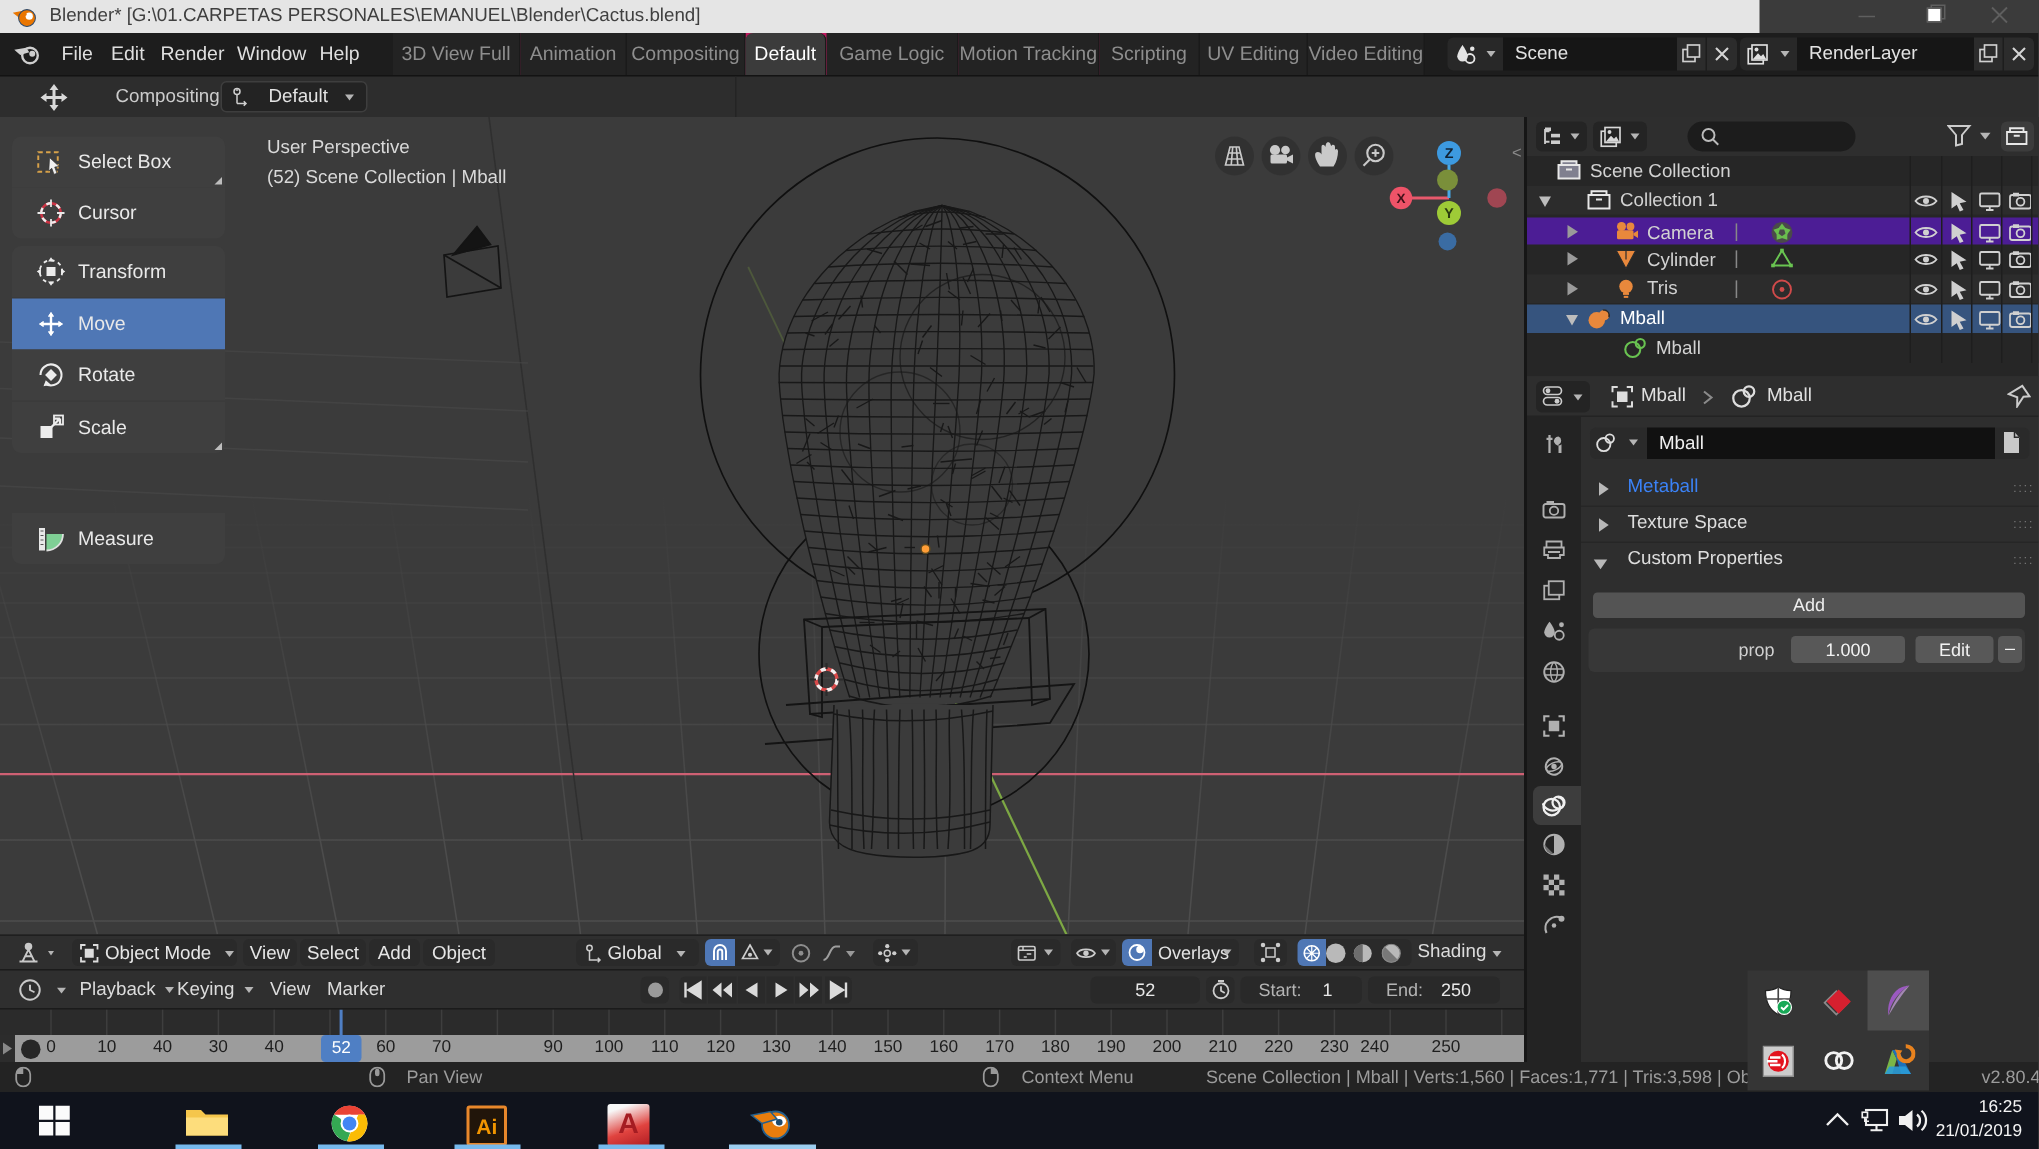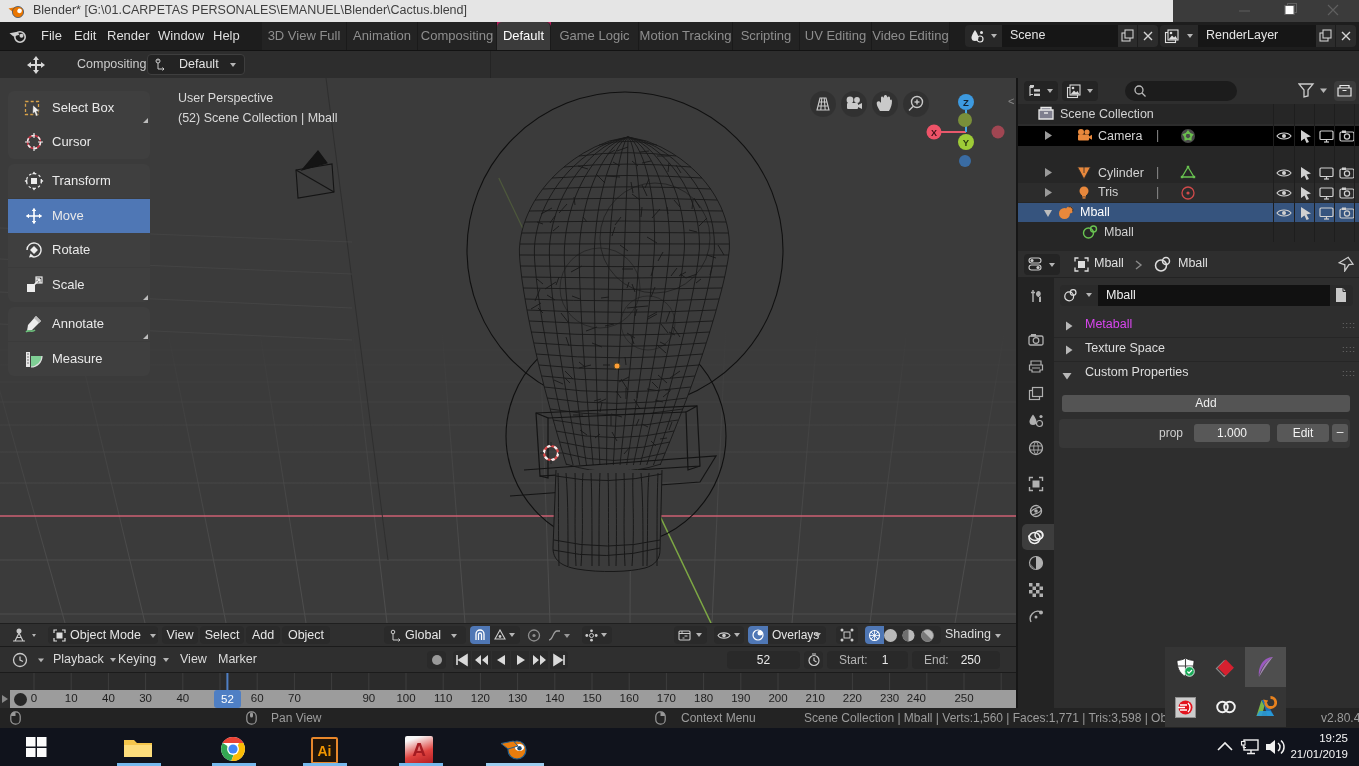--- a/index.html
+++ b/index.html
@@ -483,29 +483,20 @@
         <div class="corner"></div>
   </div>
   <div class="abs titem" style="top:155px">
     <svg class="abs" style="left:16px;top:7px" width="20" height="20" viewBox="0 0 20 20">
       <path d="M10,10 m-7,0 a7,7 0 1 1 3,5.7" fill="none" stroke="#ececec" stroke-width="1.4"></path>
       <path d="M5,17.5 L6.5,13.5 L10,16.5 Z" fill="#ececec"></path>
       <rect x="7.2" y="7.2" width="5.6" height="5.6" fill="#ececec" transform="rotate(45 10 10)"></rect>
     </svg>
     <div class="lbl">Rotate</div>
   </div>
-  <div class="abs titem" style="top:229px;border-radius:6px 6px 0 0">
-    <svg class="abs" style="left:16px;top:7px" width="20" height="20" viewBox="0 0 20 20">
-      <path d="M12,2 L17,7 L8,16 L3,17 L4,11 Z" fill="#ececec"></path>
-      <path d="M12,2 L17,7 L15,9 L10,4 Z" fill="#bbb"></path>
-      <path d="M2,18 C5,15 8,19 11,16" stroke="#6cc07c" stroke-width="1.6" fill="none"></path>
-    </svg>
-    <div class="lbl">Annotate</div>
-        <div class="corner"></div>
-  </div>
   <div class="abs titem" style="top:263.5px;border-radius:0 0 6px 6px">
     <svg class="abs" style="left:16px;top:7px" width="20" height="20" viewBox="0 0 20 20">
       <rect x="2" y="3" width="4" height="15" fill="#e8e8e8"></rect>
       <path d="M3,5 h2 M3,8 h2 M3,11 h2 M3,14 h2" stroke="#555" stroke-width="0.8"></path>
       <path d="M7,18 A11,11 0 0 0 18,7 L7,7 Z" fill="#7fcf95"></path>
       <path d="M7,18 A11,11 0 0 0 18,7" fill="none" stroke="#dfdfdf" stroke-width="1.2"></path>
     </svg>
     <div class="lbl">Measure</div>
   </div>
 </div>
@@ -793,21 +784,21 @@
             <circle cx="9" cy="8" r="2" fill="#d0d0d0"></circle>
 <path d="M26,2 L36,8.5 L31.5,9.5 L34,14 L31.5,15 L29.5,10.5 L26,13 Z" fill="#d0d0d0"></path>
 <rect x="45" y="3" width="13" height="8.5" rx="1" fill="none" stroke="#d0d0d0" stroke-width="1.2"></rect>
             <line x1="49" y1="14" x2="54" y2="14" stroke="#d0d0d0" stroke-width="1.2"></line>
             <line x1="51.5" y1="11.5" x2="51.5" y2="14" stroke="#d0d0d0" stroke-width="1.2"></line>
 <rect x="65" y="4" width="14" height="9" rx="1.5" fill="none" stroke="#d0d0d0" stroke-width="1.2"></rect>
             <circle cx="72" cy="8.5" r="2.6" fill="none" stroke="#d0d0d0" stroke-width="1.2"></circle>
             <rect x="67" y="2.5" width="4" height="2.5" fill="#d0d0d0"></rect>
           </svg>
 </div>
-<div class="abs orow" style="top:48px;background:#000000">
+<div class="abs orow" style="top:67px;background:#4c1d95">
 <svg class="abs" style="left:26px;top:5px" width="9" height="10">
             <path d="M1,0 L8,4.5 L1,9 Z" fill="#9a9a9a"></path>
           </svg>
 <svg class="abs" style="left:58px;top:2px" width="16" height="16" viewBox="0 0 16 16">
             <g fill="#e8883c">
               <circle cx="5" cy="4" r="3"></circle>
               <circle cx="11" cy="4" r="2.6"></circle>
               <rect x="2" y="6.5" width="11" height="6" rx="1"></rect>
               <path d="M13,8.5 l3,-1.8 v5 l-3,-1.8 Z"></path>
             </g>
@@ -1043,21 +1034,21 @@
     <svg style="position:absolute;left:4px;top:2px" width="14" height="16" viewBox="0 0 14 16">
               <path d="M2,1 H9 L12,4.5 V15 H2 Z" fill="#c9c9c9"></path>
               <path d="M9,1 L9,4.5 H12" fill="none" stroke="#2a2a2a" stroke-width="1"></path>
             </svg>
   </div>
 </div>
 <div class="abs" style="left:36px;top:63px;width:305px;height:24px;border-bottom:1px solid #262626">
   <svg class="abs" style="left:10px;top:7px" width="10" height="10">
             <path d="M2,0.5 L8.5,5 L2,9.5 Z" fill="#b8b8b8"></path>
           </svg>
-  <div class="abs" style="left:31px;top:3px;font-size:12.5px;color:#d946ef">Metaball</div>
+  <div class="abs" style="left:31px;top:3px;font-size:12.5px;color:#3b82f6">Metaball</div>
   <div class="abs" style="left:288px;top:6px;color:#737373;font-size:9px;letter-spacing:1px">::::</div>
 </div>
 <div class="abs" style="left:36px;top:87px;width:305px;height:24px;border-bottom:1px solid #262626">
   <svg class="abs" style="left:10px;top:7px" width="10" height="10">
             <path d="M2,0.5 L8.5,5 L2,9.5 Z" fill="#b8b8b8"></path>
           </svg>
   <div class="abs" style="left:31px;top:3px;font-size:12.5px;color:#dedede">Texture Space</div>
   <div class="abs" style="left:288px;top:6px;color:#737373;font-size:9px;letter-spacing:1px">::::</div>
 </div>
 <div class="abs" style="left:36px;top:111px;width:305px;height:24px">
@@ -1135,21 +1126,21 @@
     <rect x="4" y="2" width="14" height="10" fill="none" stroke="#f0f0f0" stroke-width="1.4"></rect>
     <path d="M11,12 V15 M7,15.5 H15" stroke="#f0f0f0" stroke-width="1.4"></path>
     <rect x="1" y="3" width="4.5" height="4.5" fill="#10131c"></rect>
         <rect x="1.5" y="3.5" width="3.5" height="3.5" fill="none" stroke="#f0f0f0" stroke-width="1.1"></rect>
         <path d="M3.2,7 V9.5 H6" stroke="#f0f0f0" stroke-width="1" fill="none"></path>
   </svg>
   <svg class="abs" style="left:1265px;top:10px" width="22" height="18" viewBox="0 0 22 18">
     <path d="M1,6 H5 L10,2 V16 L5,12 H1 Z" fill="#f0f0f0"></path>
     <path d="M13,5 A5,5 0 0 1 13,13 M16,2.5 A8.5,8.5 0 0 1 16,15.5" stroke="#f0f0f0" stroke-width="1.5" fill="none"></path>
   </svg>
-  <div class="abs" style="left:1290px;top:4px;width:58px;text-align:right;color:#f5f5f5;font-size:11.5px">19:25</div>
+  <div class="abs" style="left:1290px;top:4px;width:58px;text-align:right;color:#f5f5f5;font-size:11.5px">16:25</div>
   <div class="abs" style="left:1270px;top:20px;width:78px;text-align:right;color:#f5f5f5;font-size:11.5px">21/01/2019</div>
 </div>
 
 <div class="abs" id="traypopup">
   <div class="abs" style="left:80px;top:0;width:41px;height:40px;background:#4e4e4e"></div>
   <svg class="abs" style="left:10px;top:10px" width="21" height="21" viewBox="0 0 21 21">
     <path d="M10.5,1 C13,2.8 16.5,3.4 19,3.4 C19,10 17,16 10.5,19.5 C4,16 2,10 2,3.4 C4.5,3.4 8,2.8 10.5,1 Z" fill="#fff" stroke="#222" stroke-width="0.8"></path>
     <path d="M10.5,1.2 V19.3 M2.2,9 H18.8" stroke="#444" stroke-width="1.1"></path>
     <circle cx="14.5" cy="14.5" r="4.8" fill="#18a957" stroke="#fff" stroke-width="0.8"></circle>
     <path d="M12.4,14.5 L14,16.1 L17,13" stroke="#fff" stroke-width="1.3" fill="none"></path>

